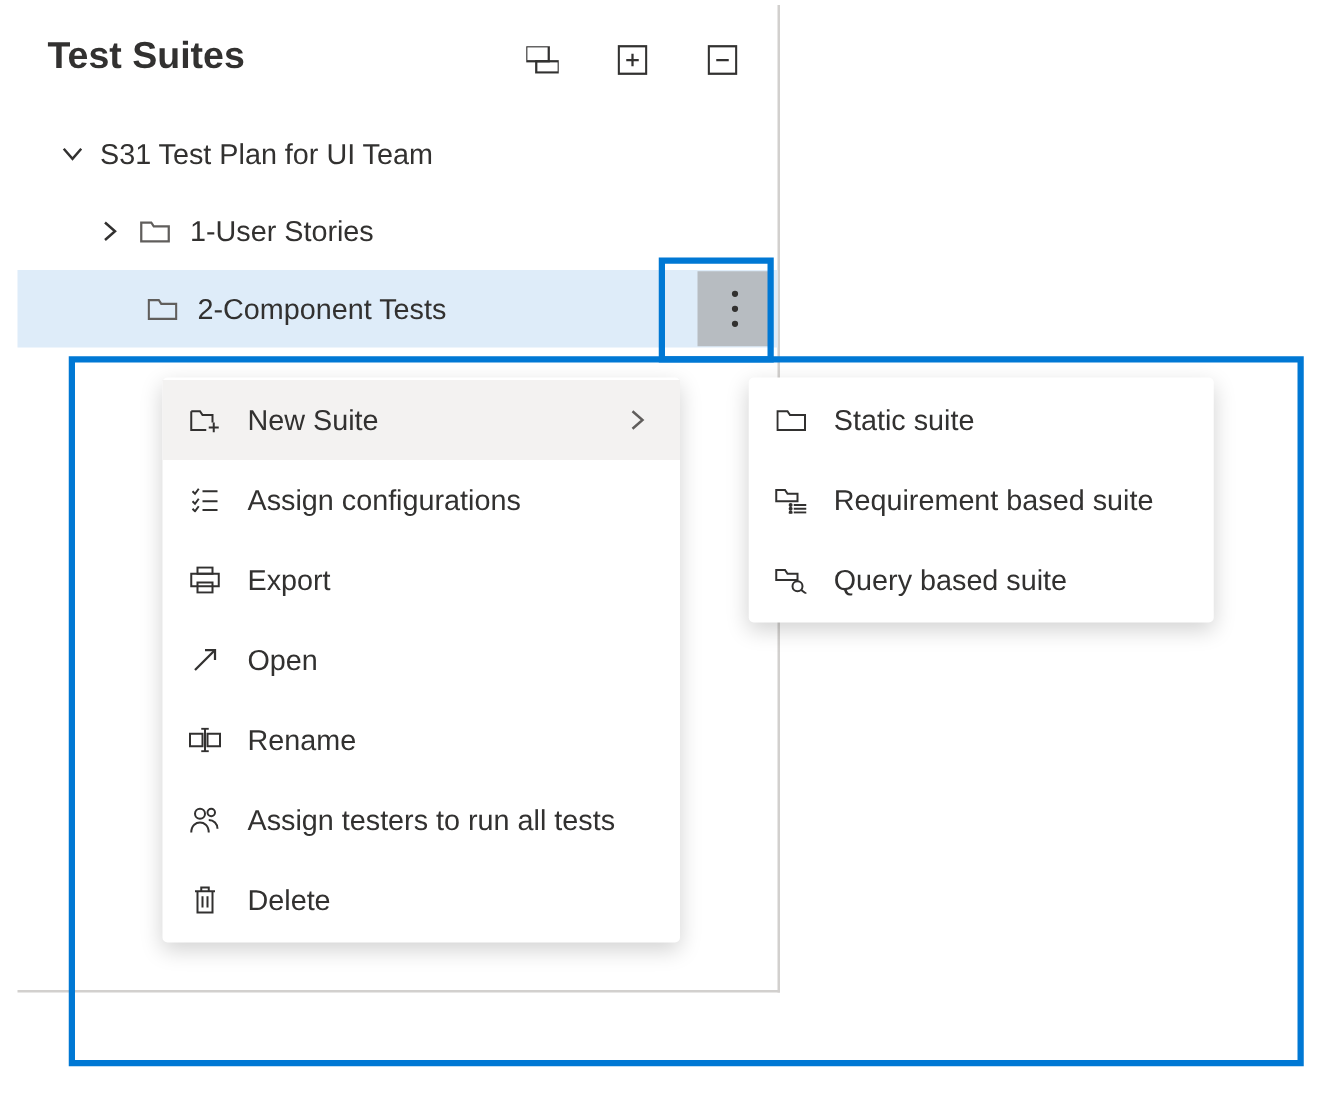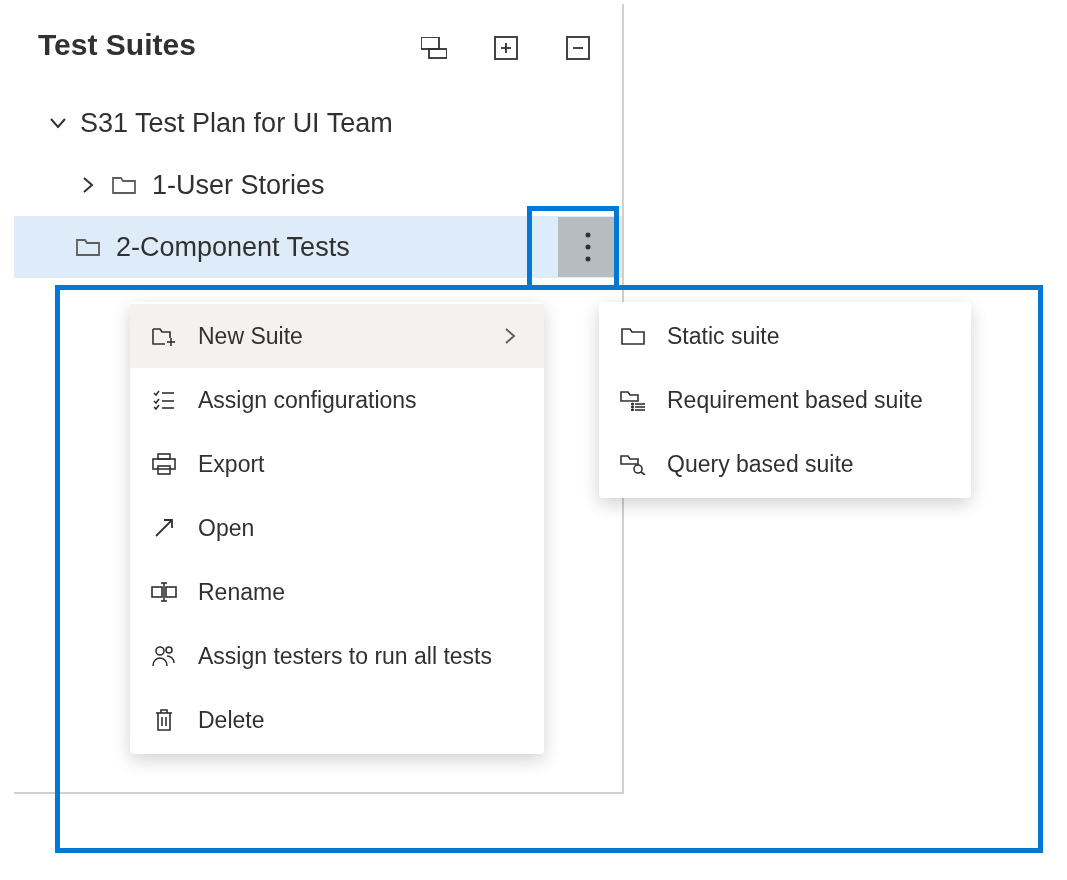--- a/index.html
+++ b/index.html
@@ -44,38 +44,38 @@
   }
   .tree { padding-top: 4px; }
   .tree-row {
     display: flex;
     align-items: center;
     height: 62px;
     padding-left: 32px;
     padding-right: 12px;
   }
   .tree-row.child { padding-left: 62px; }
-  .tree-row.grandchild { padding-left: 60px; justify-content: space-between; }
+  .tree-row.grandchild { padding-left: 102px; justify-content: space-between; }
   .tree-row.selected { background: #deecf9; }
   .chev {
     width: 24px;
     display: flex;
     align-items: center;
     justify-content: center;
     margin-right: 10px;
   }
   .folder-ico {
     width: 28px;
     display: flex;
     align-items: center;
     justify-content: center;
     margin-right: 14px;
     color: #555;
   }
-  .row-label { flex: 1; font-size: 27px; }
+  .row-label { flex: 1; font-size: 23px; }
   .more-btn {
     width: 60px;
     height: 60px;
     background: #b7bcc1;
     display: flex;
     align-items: center;
     justify-content: center;
     margin-right: -8px;
   }
   .highlight-more {

